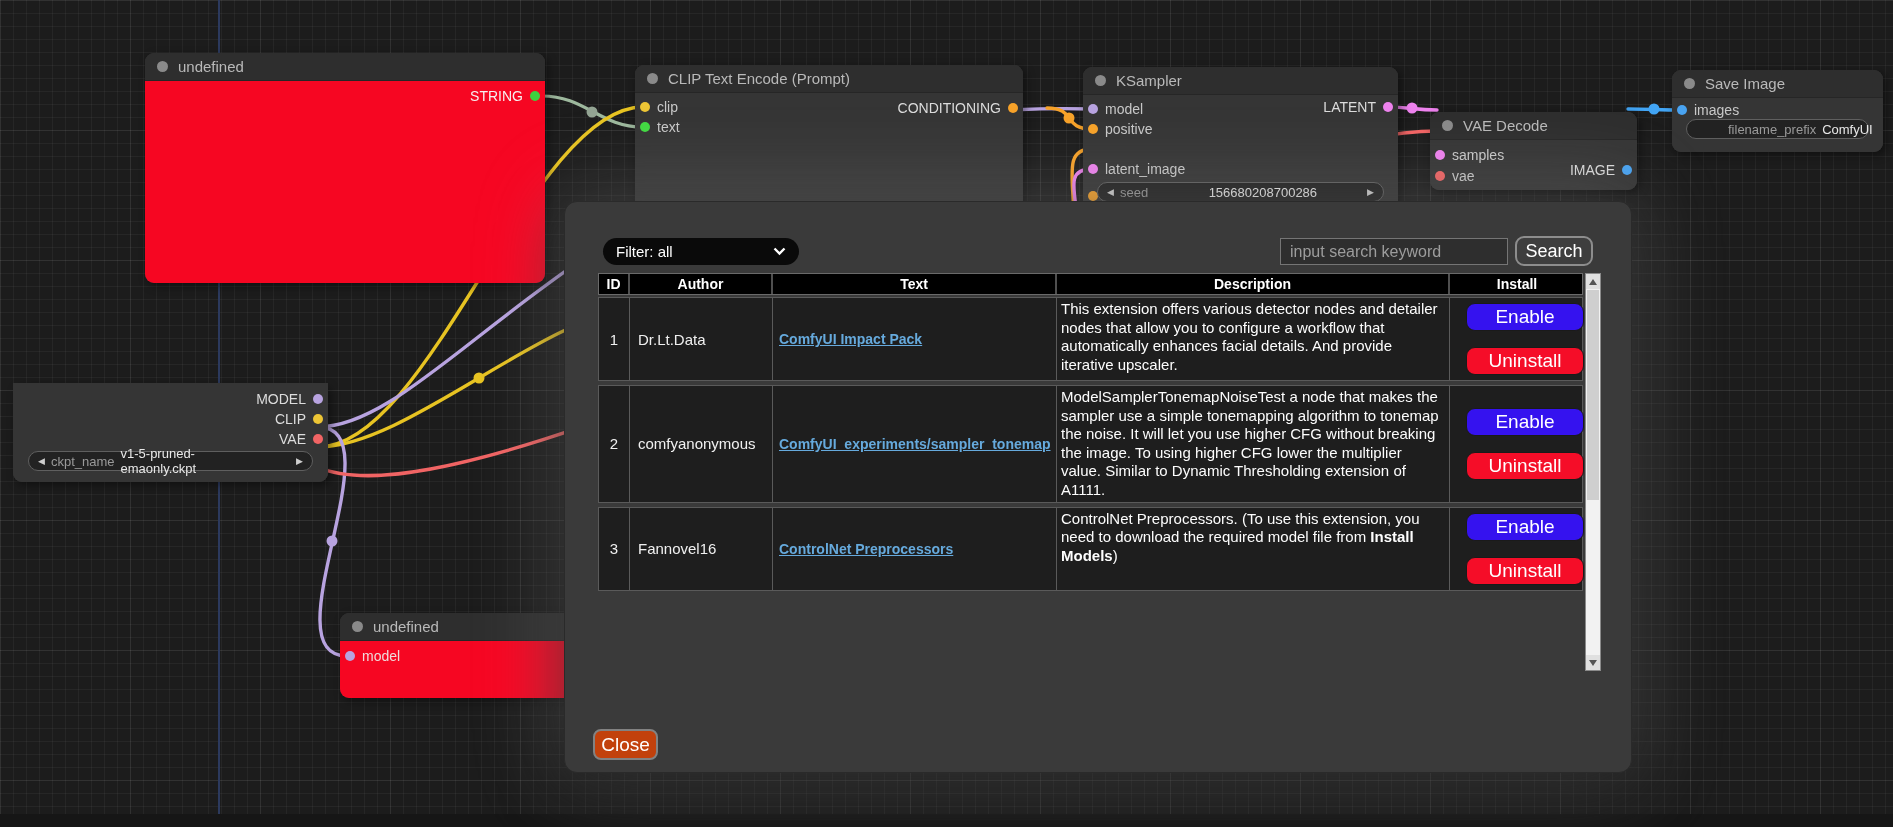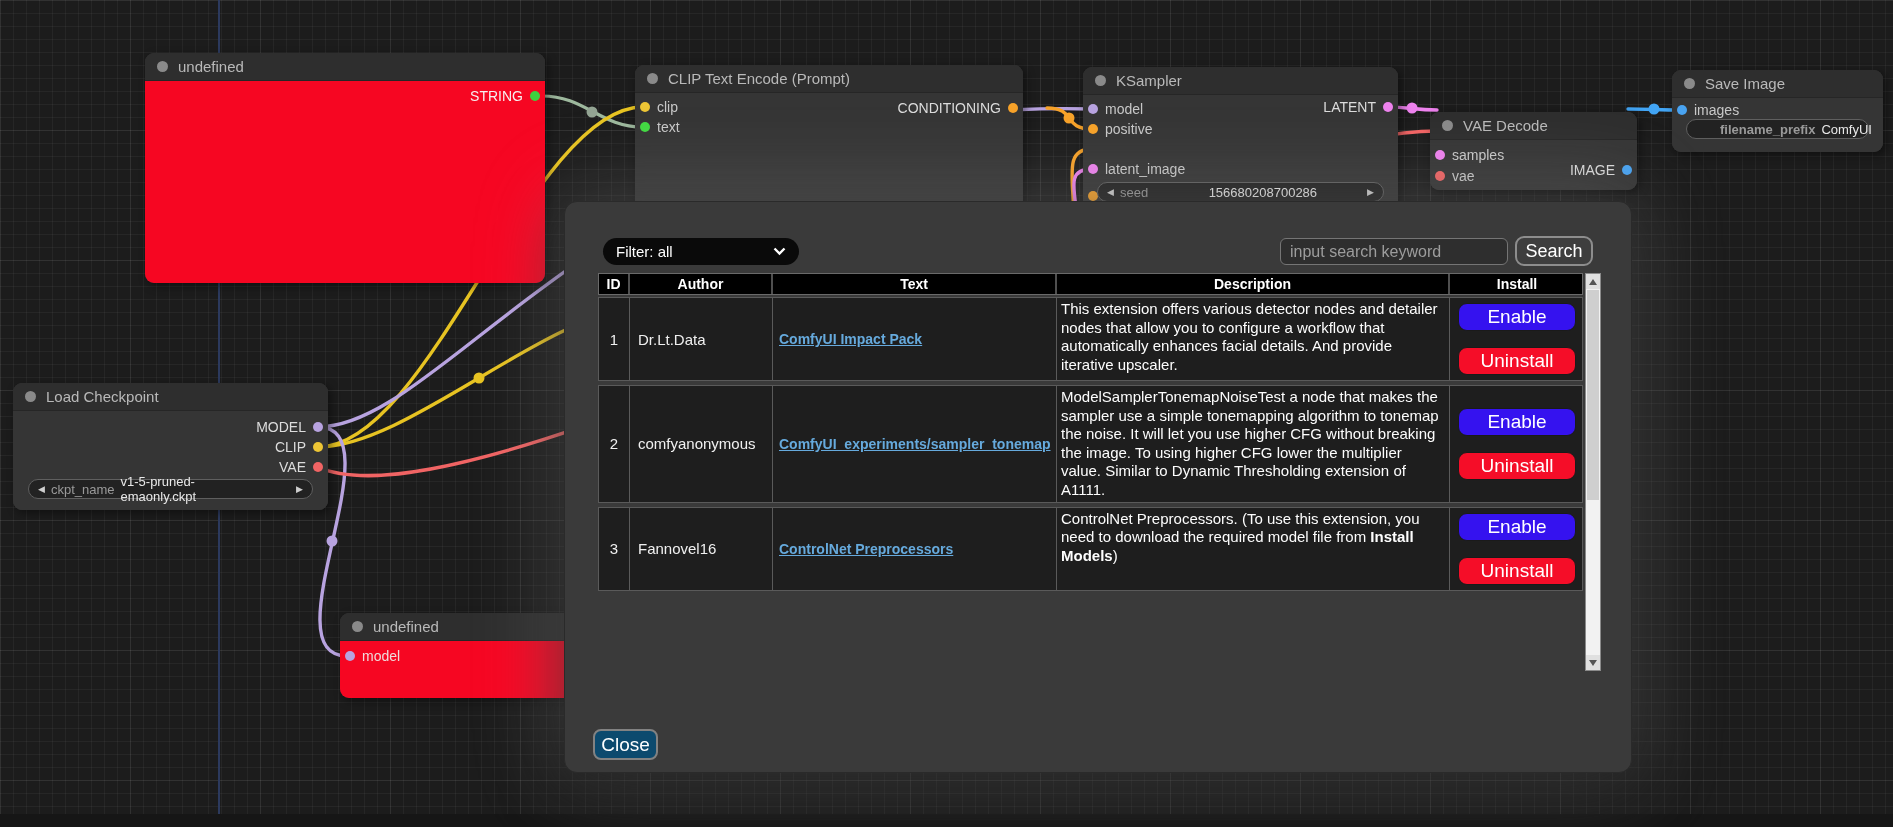--- a/index.html
+++ b/index.html
@@ -46,51 +46,51 @@
   .widget .wspace{width:38px;flex:0 0 auto;}
 
   
   .dialog{position:absolute;left:564px;top:201px;width:1068px;height:572px;z-index:5;
         background:#3a3a3a;border:1px solid #2a2a2a;border-radius:13px;box-sizing:border-box;
         box-shadow:0 0 80px 14px rgba(210,210,210,.22), 0 16px 60px rgba(0,0,0,.6);}
   .filter-select{position:absolute;left:38px;top:36px;width:196px;height:27px;background:#0a0a0a;color:#fff;
         border-radius:14px;display:flex;align-items:center;padding:0 13px;box-sizing:border-box;font-size:15px;cursor:pointer;}
   .filter-select svg{margin-left:auto;}
   .search-input{position:absolute;left:715px;top:36px;width:228px;height:27px;background:#2e2e2e;
-        border:1px solid #757575;border-radius:6px;box-sizing:border-box;color:#e8e8e8;font-size:16px;
+        border:1px solid #757575;border-radius:0;box-sizing:border-box;color:#e8e8e8;font-size:16px;
         padding:0 9px;font-family:"Liberation Sans",sans-serif;}
   .search-input::placeholder{color:#9d9d9d;}
   .search-btn{position:absolute;left:950px;top:34px;width:78px;height:30px;background:#3e3e3e;
         border:2px solid #8d8d8d;border-radius:9px;color:#fff;font-size:18px;font-family:"Liberation Sans",sans-serif;cursor:pointer;}
   .tablewrap{position:absolute;left:33px;top:71px;width:985px;}
   .thead,.trow{display:grid;grid-template-columns:31px 143px 284px 393px 134px;box-sizing:border-box;}
   .thead{background:#000;border:1px solid #6a6a6a;margin-bottom:2px;}
   .thead > div{color:#fff;font-weight:bold;font-size:14px;text-align:center;padding:2px 0;border-right:2px solid #4f4f4f;}
   .thead > div:last-child{border-right:none;}
   .trow{background:#1e1e1e;border:1px solid #5a5a5a;margin-bottom:4px;}
   .trow > div, .trow > a{border-right:1px solid #5a5a5a;box-sizing:border-box;}
   .trow > *:last-child{border-right:none;}
   .td-id{display:flex;align-items:center;justify-content:center;color:#f0f0f0;font-size:15px;}
   .td-author{display:flex;align-items:center;color:#f0f0f0;font-size:15px;padding-left:8px;}
   .td-name{display:flex;align-items:center;color:#66aadd;font-size:14px;font-weight:bold;
         text-decoration:underline;padding-left:6px;white-space:nowrap;overflow:hidden;}
   .td-desc{color:#fdfdfd;font-size:15px;line-height:18.6px;padding:2px 4px;}
-  .td-install{display:flex;flex-direction:column;align-items:center;justify-content:center;gap:16px;padding:5px 0;}
+  .td-install{display:flex;flex-direction:column;align-items:flex-end;justify-content:center;gap:16px;padding:5px 0;}
   .rbtn{width:118px;height:28px;border-radius:9px;border:1px solid #1a1a1a;color:#fff;font-size:19px;
         font-family:"Liberation Sans",sans-serif;cursor:pointer;padding:0;line-height:26px;}
   .rbtn.enable{background:#3512ef;}
   .rbtn.uninstall{background:#f50d28;}
   .scrollbar{position:absolute;left:1020px;top:71px;width:16px;height:398px;background:#f2f2f2;border:1px solid #8a8a8a;box-sizing:border-box;}
   .sb-arrow{position:absolute;left:0;width:14px;height:15px;background:#e0e0e0;display:flex;align-items:center;justify-content:center;}
   .sb-arrow.up{top:0;}
   .sb-arrow.down{bottom:0;}
   .tri-up{width:0;height:0;border-left:4px solid transparent;border-right:4px solid transparent;border-bottom:6px solid #555;}
   .tri-down{width:0;height:0;border-left:4px solid transparent;border-right:4px solid transparent;border-top:6px solid #555;}
   .sb-thumb{position:absolute;left:1px;top:16px;width:12px;height:210px;background:#cfcfcf;}
-  .close-btn{position:absolute;left:28px;top:527px;width:65px;height:31px;background:#0c4a6e;
+  .close-btn{position:absolute;left:28px;top:527px;width:65px;height:31px;background:#c2410c;
         border:2px solid #828282;border-radius:8px;color:#fff;font-size:19px;font-family:"Liberation Sans",sans-serif;cursor:pointer;}
 </style>
 </head>
 <body>
 
 <div class="axis-line"></div>
 <div class="bottom-band"></div>
 
 <svg id="links" width="1893" height="827" viewBox="0 0 1893 827">
 
@@ -219,31 +219,27 @@
   <div class="node-title">
       <span class="tdot"></span>
     <span>Save Image</span>
     </div>
   <div class="node-body normal" style="height:54px;">
     <div class="slot in" style="top:3px;">
       <span class="sdot c-blue"></span>
       <span>images</span>
     </div>
     <div class="widget" style="left:14px;top:21px;width:183px;">
-      <span class="wlabel" style="margin-left:24px;font-weight:bold;">filename_prefix</span>
+      <span class="wlabel" style="margin-left:32px;">filename_prefix</span>
       <span class="wvalue" style="margin-right:8px;">ComfyUI</span>
     </div>
   </div>
 </div>
 
 <div class="node" style="left:13px;top:383px;width:315px;">
-  <div class="node-title">
-      <span class="tdot"></span>
-    <span>Load Checkpoint</span>
-    </div>
   <div class="node-body normal" style="height:99px;">
     <div class="slot out" style="top:7px;">
       <span class="sdot c-purple"></span>
       <span class="out-label">MODEL</span>
     </div>
     <div class="slot out" style="top:27px;">
       <span class="sdot c-yellow"></span>
       <span class="out-label">CLIP</span>
     </div>
     <div class="slot out" style="top:47px;">

